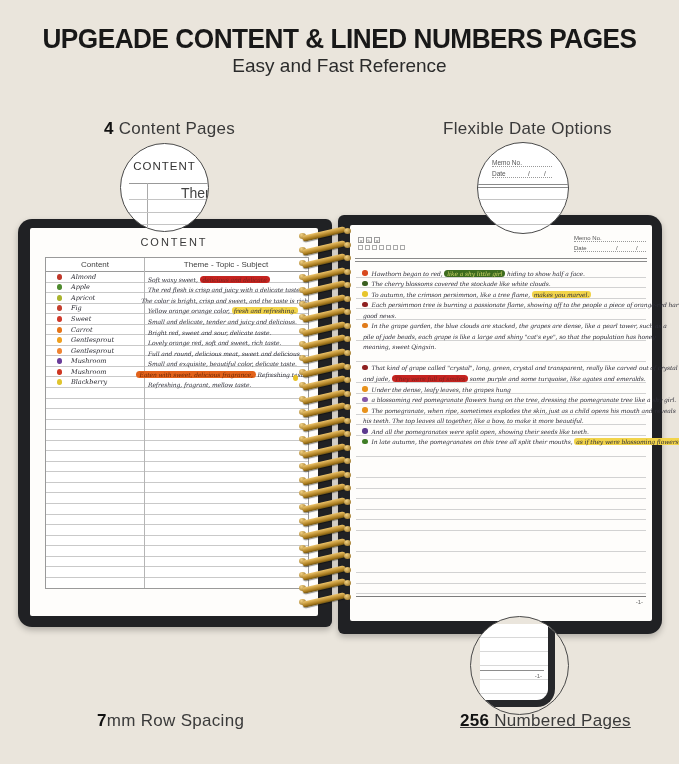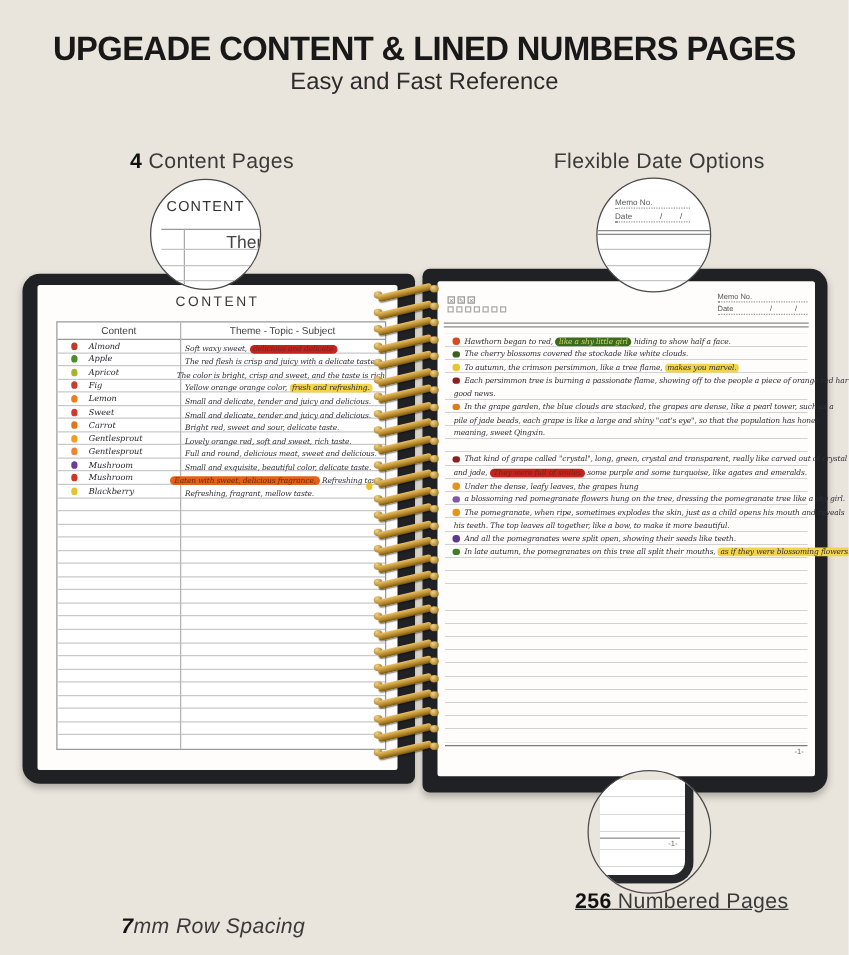--- a/index.html
+++ b/index.html
@@ -8,21 +8,21 @@
   
   .title{position:absolute;top:24px;left:0;width:679px;text-align:center;
          font-size:27px;font-weight:700;letter-spacing:-0.5px;color:#181818;transform:scaleX(.97);}
   .subtitle{position:absolute;top:55px;left:0;width:679px;text-align:center;
             font-size:19px;color:#2b2b2b;}
   
   .callout-label{position:absolute;font-size:17px;color:#3a3a3a;letter-spacing:.3px;}
   .callout-label b{color:#111;}
   #lbl-content{left:104px;top:119px;}
   #lbl-date{left:443px;top:119px;}
-  #lbl-7mm{left:97px;top:731px;font-style:italic;}
+  #lbl-7mm{left:97px;top:711px;}
   #lbl-256{left:460px;top:711px;text-decoration:underline;}
   
   .cover{position:absolute;background:#202124;box-shadow:0 3px 6px rgba(0,0,0,.25);}
   .cover-left{left:18px;top:219px;width:314px;height:408px;border-radius:14px 6px 6px 14px;}
   .cover-right{left:338px;top:215px;width:324px;height:419px;border-radius:6px 14px 14px 6px;}
   .page{position:absolute;background:#fefdfb;}
   .page-left{left:12px;top:9px;width:288px;height:388px;border-radius:2px;}
   .page-right{left:12px;top:10px;width:302px;height:396px;border-radius:2px;}
   
   .lp-title{position:absolute;top:8px;left:0;width:100%;text-align:center;
@@ -147,27 +147,20 @@
           </div>
           <div class="lp-row">
             <div class="lp-c1">
               <span class="fruit-dot" style="background: rgb(196, 63, 46);"></span>
               <span class="lp-name">Fig</span>
             </div>
             <div class="lp-c2"><span class="lp-desc"><span>Yellow orange orange color, </span><span class="hl-yellow">fresh and refreshing.</span></span></div>
           </div>
           <div class="lp-row">
             <div class="lp-c1">
-              <span class="fruit-dot" style="background: rgb(230, 126, 34);"></span>
-              <span class="lp-name">Lemon</span>
-            </div>
-            <div class="lp-c2"><span class="lp-desc"><span>Small and delicate, tender and juicy and delicious.</span></span></div>
-          </div>
-          <div class="lp-row">
-            <div class="lp-c1">
               <span class="fruit-dot" style="background: rgb(208, 58, 43);"></span>
               <span class="lp-name">Sweet</span>
             </div>
             <div class="lp-c2"><span class="lp-desc"><span>Small and delicate, tender and juicy and delicious.</span></span></div>
           </div>
           <div class="lp-row">
             <div class="lp-c1">
               <span class="fruit-dot" style="background: rgb(230, 116, 23);"></span>
               <span class="lp-name">Carrot</span>
             </div>

